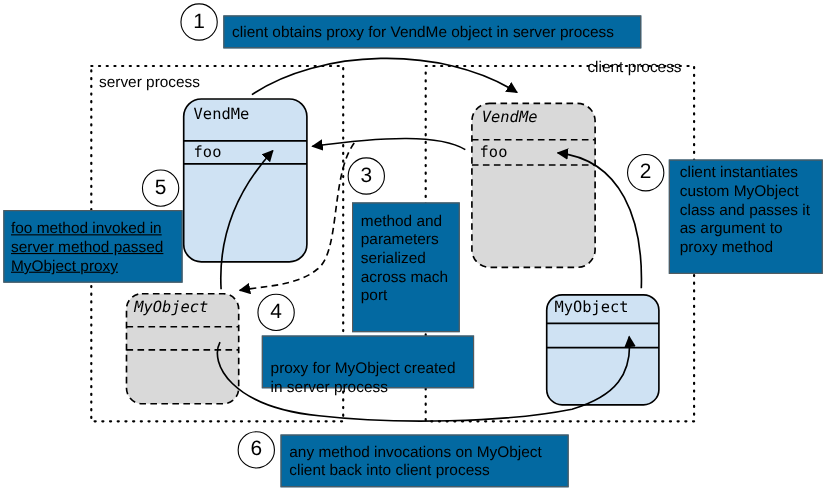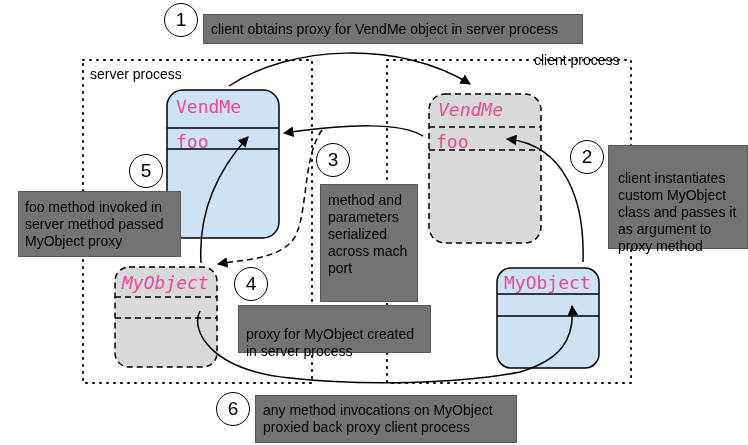--- a/index.html
+++ b/index.html
@@ -1,28 +1,28 @@
 <!DOCTYPE html>
 <html><head>
 <meta charset="utf-8">
 <style>
   html, body { margin: 0; padding: 0; background: #ffffff; }
   body { width: 748px; height: 445px; position: relative; overflow: hidden;
          font-family: "Liberation Sans", sans-serif; }
   #diagram { position: absolute; left: 0; top: 0; }
-  .note { position: absolute; background: #737373; border: 1px solid #595959;
+  .note { position: absolute; background: #0369a1; border: 1px solid #595959;
           font-family: "Liberation Sans", sans-serif; font-size: 14px; color: #000;
           line-height: 17px; box-sizing: border-box; white-space: pre-line; }
   .step { position: absolute; width: 34px; height: 34px; border: 1.5px solid #000;
           border-radius: 50%; background: #fff; box-sizing: border-box;
           font-family: "Liberation Sans", sans-serif; font-size: 19px; text-align: center;
           line-height: 31px; color: #000; }
   .region-label { position: absolute; font-family: "Liberation Sans", sans-serif;
           font-size: 14px; color: #000; }
-  .cls-name { position: absolute; font-family: "DejaVu Sans Mono", monospace; font-size: 18px; color: #ec4899; }
+  .cls-name { position: absolute; font-family: "DejaVu Sans Mono", monospace; font-size: 14px; color: #000000; }
   .cls-name.proxy { font-style: italic; }
 </style>
 </head>
 <body>
 
 <svg id="diagram" width="748" height="445" viewBox="0 0 748 445">
   <defs>
     <marker id="arrow" viewBox="0 0 10 10" refX="9" refY="5" markerWidth="7" markerHeight="7" orient="auto-start-reverse">
       <path d="M0,0 L10,5 L0,10 z" fill="#000"></path>
     </marker>
@@ -74,29 +74,29 @@
 <div class="cls-name" style="left:504px; top:272px;">MyObject</div>
 
 <div class="step" style="left:164px; top:3px;">1</div>
 <div class="step" style="left:570px; top:140px;">2</div>
 <div class="step" style="left:316px; top:143px;">3</div>
 <div class="step" style="left:234px; top:267px;">4</div>
 <div class="step" style="left:129px; top:154px;">5</div>
 <div class="step" style="left:216px; top:392px;">6</div>
 
 <div class="note" style="left:203px; top:14px; width:380px; height:30px; padding:6px 7px;">client obtains proxy for VendMe object in server process</div>
-<div class="note" style="left:608px; top:145px; width:140px; height:104px; padding:24px 9px;">client instantiates
+<div class="note" style="left:608px; top:145px; width:140px; height:104px; padding:2px 9px;">client instantiates
 custom MyObject
 class and passes it
 as argument to
 proxy method</div>
 <div class="note" style="left:320px; top:184px; width:98px; height:118px; padding:7px 7px;">method and
 parameters
 serialized
 across mach
 port</div>
 <div class="note" style="left:238px; top:305px; width:193px; height:48px; padding:20px 7px;">proxy for MyObject created
 in server process</div>
-<div class="note" style="left:18px; top:191px; width:163px; height:66px; padding:7px 6px;">foo method invoked in
+<div class="note" style="left:3px; top:191px; width:163px; height:66px; padding:7px 6px;text-decoration:underline;">foo method invoked in
 server method passed
 MyObject proxy</div>
 <div class="note" style="left:255px; top:395px; width:262px; height:48px; padding:6px 7px;">any method invocations on MyObject
-proxied back proxy client process</div>
+client back into client process</div>
 
 </body></html>

